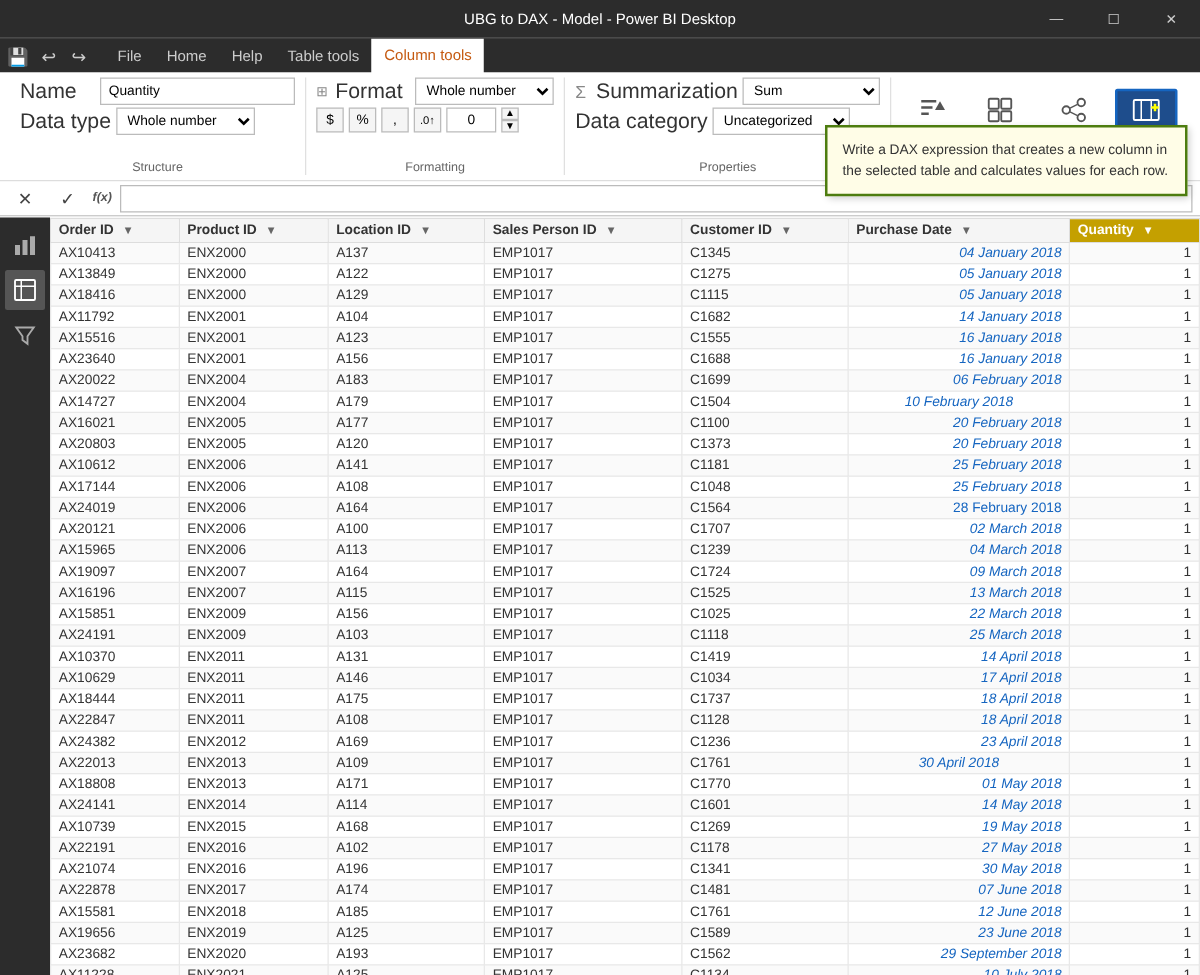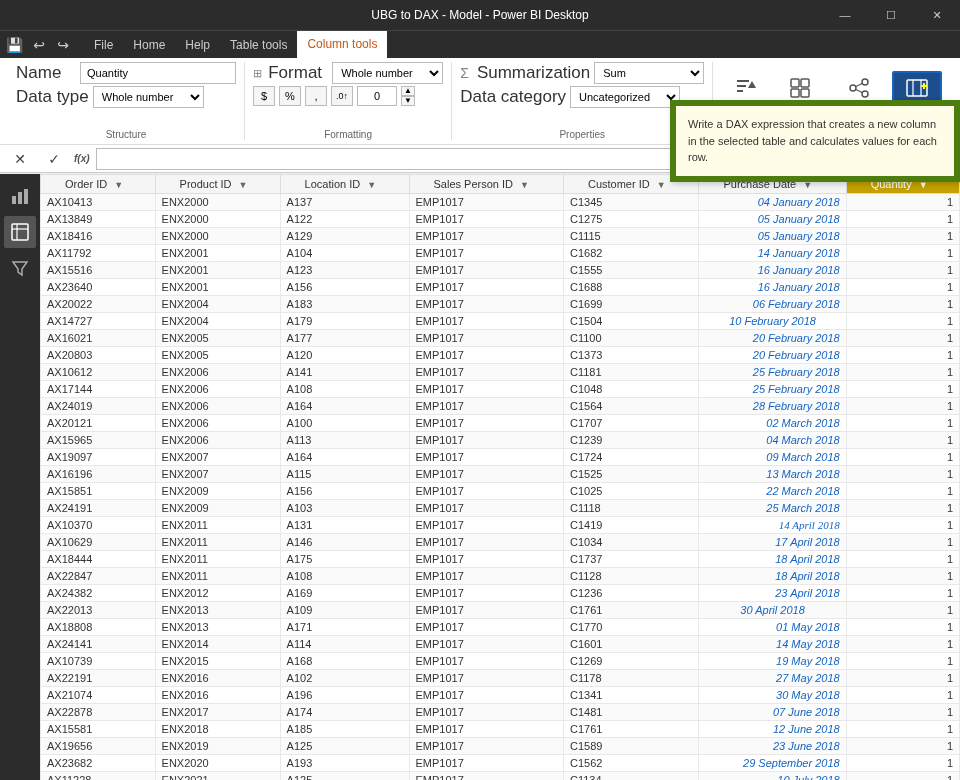--- a/index.html
+++ b/index.html
@@ -221,23 +221,23 @@
 
     
     #data-table {
       width: 100%;
       border-collapse: collapse;
       font-size: 11px;
     }
     #data-table th {
       background: #f5f5f5;
       border: 1px solid #ddd;
-      padding: 3px 24px;
+      padding: 3px 6px;
       text-align: left;
-      font-weight: 400;
+      font-weight: 700;
       color: #333;
       white-space: nowrap;
       position: sticky;
       top: 0;
       z-index: 5;
     }
     #data-table th.quantity-header {
       background: #c4a000;
       color: #fff;
     }
@@ -261,23 +261,23 @@
 
     .table-container {
       overflow-y: auto;
       height: 100%;
     }
 
     
     #tooltip {
       position: absolute;
       top: 100px;
-      right: 0;
+      right: 10px;
       background: #fffde7;
-      border: 6px solid #4d7c0f;
+      border: 2px solid #4d7c0f;
       box-shadow: 2px 2px 6px rgba(0,0,0,0.2);
       padding: 10px 12px;
       font-size: 11px;
       color: #333;
       max-width: 290px;
       z-index: 100;
       line-height: 1.5;
     }
     .fmt-btn {
       width: 22px; height: 20px;
@@ -615,21 +615,21 @@
             <td>C1048</td>
             <td class="date-cell" style="text-align: right; font-style: italic;">25 February 2018</td>
             <td class="number-cell">1</td>
           </tr>
           <tr>
             <td>AX24019</td>
             <td>ENX2006</td>
             <td>A164</td>
             <td>EMP1017</td>
             <td>C1564</td>
-            <td class="date-cell" style="text-align: right; font-style: italic; padding-left: 32px;">28 February 2018</td>
+            <td class="date-cell" style="text-align: right;  padding-left: 32px;">28 February 2018</td>
             <td class="number-cell">1</td>
           </tr>
           <tr>
             <td>AX20121</td>
             <td>ENX2006</td>
             <td>A100</td>
             <td>EMP1017</td>
             <td>C1707</td>
             <td class="date-cell" style="text-align: right; font-style: italic;">02 March 2018</td>
             <td class="number-cell">1</td>
@@ -678,21 +678,21 @@
             <td>C1118</td>
             <td class="date-cell" style="text-align: right; font-style: italic;">25 March 2018</td>
             <td class="number-cell">1</td>
           </tr>
           <tr>
             <td>AX10370</td>
             <td>ENX2011</td>
             <td>A131</td>
             <td>EMP1017</td>
             <td>C1419</td>
-            <td class="date-cell" style="text-align: right; font-style: italic; font-family: Liberation Serif, serif;">14 April 2018</td>
+            <td class="date-cell" style="text-align: right; font-style: italic;">14 April 2018</td>
             <td class="number-cell">1</td>
           </tr>
           <tr>
             <td>AX10629</td>
             <td>ENX2011</td>
             <td>A146</td>
             <td>EMP1017</td>
             <td>C1034</td>
             <td class="date-cell" style="text-align: right; font-style: italic; margin-left: 32px;">17 April 2018</td>
             <td class="number-cell">1</td>

